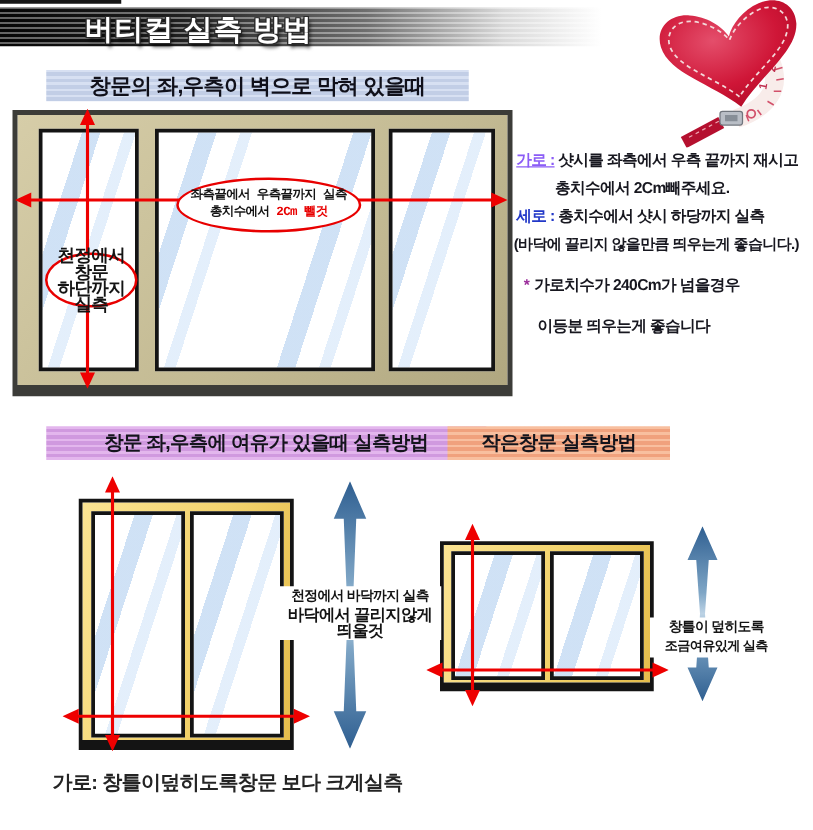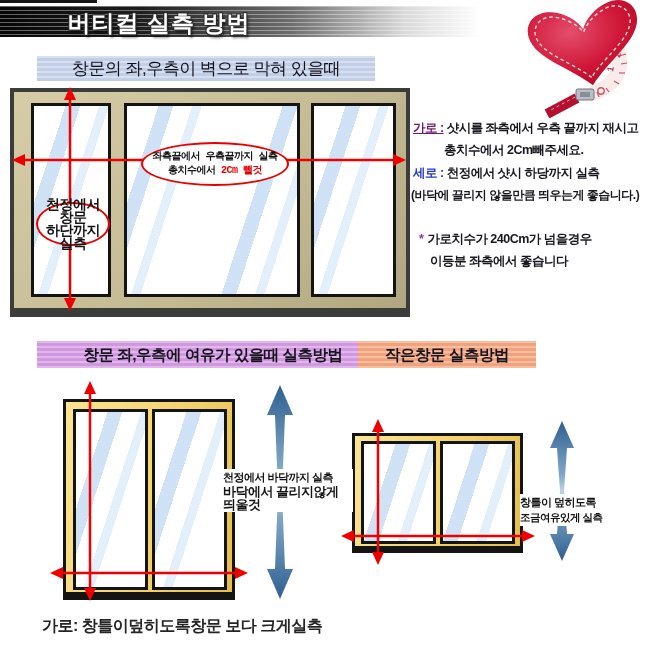--- a/index.html
+++ b/index.html
@@ -11,21 +11,21 @@
   .title-banner{position:absolute;left:0;top:6px;width:650px;height:31px;
     background-image:
       repeating-linear-gradient(to bottom, rgba(255,255,255,.38) 0 1px, rgba(255,255,255,0) 1px 4px),
       linear-gradient(to right,#050505 0%,#1f1f1f 22%,#6e6e6e 45%,#d9d9d9 62%,#ffffff 74%);}
   .title-text{position:absolute;left:52px;top:2px;width:214px;text-align:center;
     font-size:23px;font-weight:bold;color:#ffffff;letter-spacing:1px;
     text-shadow:-1px -1px 0 #2a2a2a,1px -1px 0 #2a2a2a,-1px 1px 0 #2a2a2a,1px 1px 0 #2a2a2a,2px 3px 3px rgba(0,0,0,.65);}
 
   
   .subtitle{position:absolute;left:37px;top:56px;width:338px;height:25px;line-height:25px;
-    text-align:center;font-size:17px;font-weight:normal;color:#10101a;letter-spacing:-0.5px;
+    text-align:center;font-size:17px;font-weight:bold;color:#10101a;letter-spacing:-0.5px;
     background-image:repeating-linear-gradient(to bottom,#d7e0f2 0 2px,#c2cee6 2px 5px);}
   .hdr{position:absolute;top:341px;height:27px;line-height:27px;text-align:center;
     font-weight:bold;color:#14141c;letter-spacing:-0.5px;}
   .hdr-purple{left:37px;width:352px;font-size:15.5px;
     background-image:repeating-linear-gradient(to bottom,#e3b6ed 0 2px,#d099df 2px 5px);}
   .hdr-salmon{left:358px;width:178px;font-size:15.5px;
     background-image:repeating-linear-gradient(to bottom,#f8bf9f 0 2px,#f0a17d 2px 5px);}
 
   
   .pane{position:absolute;background-color:#fff;border:3px solid #141414;
@@ -71,28 +71,28 @@
   .ell-left{left:36px;top:202px;width:70px;height:40px;font-size:14px;line-height:13px;}
   .red-text{color:#e80000;}
 
   
   .nl{position:absolute;white-space:nowrap;font-size:12.5px;font-weight:bold;
       color:#17171f;letter-spacing:-0.5px;z-index:6;}
   #nl1{left:413px;top:120px;}
   #nl2{left:444px;top:142px;}
   #nl3{left:413px;top:165px;}
   #nl4{left:411px;top:187px;font-size:12px;}
-  #nl5{left:419px;top:231px;}
+  #nl5{left:419px;top:220px;}
   #nl6{left:430px;top:253px;}
-  .lbl-green{color:#701a75;text-decoration:underline;}
+  .lbl-green{color:#8b5cf6;text-decoration:underline;}
   .lbl-blue{color:#2238c8;}
   .star{color:#9b2d9b;margin-right:4px;}
 
   
-  .arrow-note{position:absolute;text-align:left;z-index:5;background:#fff;
+  .arrow-note{position:absolute;text-align:center;z-index:5;background:#fff;
     font-weight:bold;color:#141414;letter-spacing:-0.5px;padding:1px 0;}
   .bl-note{left:223px;top:469px;width:130px;}
   .bl-note .l1{font-size:11px;line-height:15px;}
   .bl-note .l2{font-size:13px;line-height:13px;}
   .br-note{left:520px;top:494px;width:106px;}
   .br-note .l1{font-size:11px;line-height:15px;}
   .br-note .l2{font-size:10.5px;line-height:15px;}
   .caption{position:absolute;left:42px;top:616px;font-size:16px;font-weight:bold;
     color:#242424;letter-spacing:-0.5px;white-space:nowrap;}
 
@@ -162,24 +162,24 @@
     <div>좌측끝에서 우측끝까지 실측</div>
     <div><span>총치수에서 </span><span class="red-text">2Cm 뺄것</span></div>
   </div>
   <div class="ellipse ell-left">
     <div>천정에서 창문</div>
     <div>하단까지 실측</div>
   </div>
 
   <div class="nl" id="nl1"><span class="lbl-green">가로 :</span> <span>샷시를 좌측에서 우측 끝까지 재시고</span></div>
   <div class="nl" id="nl2">총치수에서 2Cm빼주세요.</div>
-  <div class="nl" id="nl3"><span class="lbl-blue">세로 :</span> <span>천정에서 샷시 하당까지 실측</span></div>
+  <div class="nl" id="nl3"><span class="lbl-blue">세로 :</span> <span>총치수에서 샷시 하당까지 실측</span></div>
   <div class="nl" id="nl4">(바닥에 끌리지 않을만큼 띄우는게 좋습니다.)</div>
   <div class="nl" id="nl5"><span class="star">*</span><span>가로치수가 240Cm가 넘을경우</span></div>
-  <div class="nl" id="nl6">이등분 좌측에서 좋습니다</div>
+  <div class="nl" id="nl6">이등분 띄우는게 좋습니다</div>
 
   <div class="hdr hdr-purple">창문 좌,우측에 여유가 있을때 실측방법</div>
   <div class="hdr hdr-salmon">작은창문 실측방법</div>
 
   <div class="win-bl">
     <div class="pane pane-d"></div>
     <div class="pane pane-e"></div>
   </div>
   <svg class="arr v-arr2" width="14" height="220" viewBox="0 0 14 220">
     <line x1="7" y1="11" x2="7" y2="209" stroke="#ee0000" stroke-width="2.5"></line>

